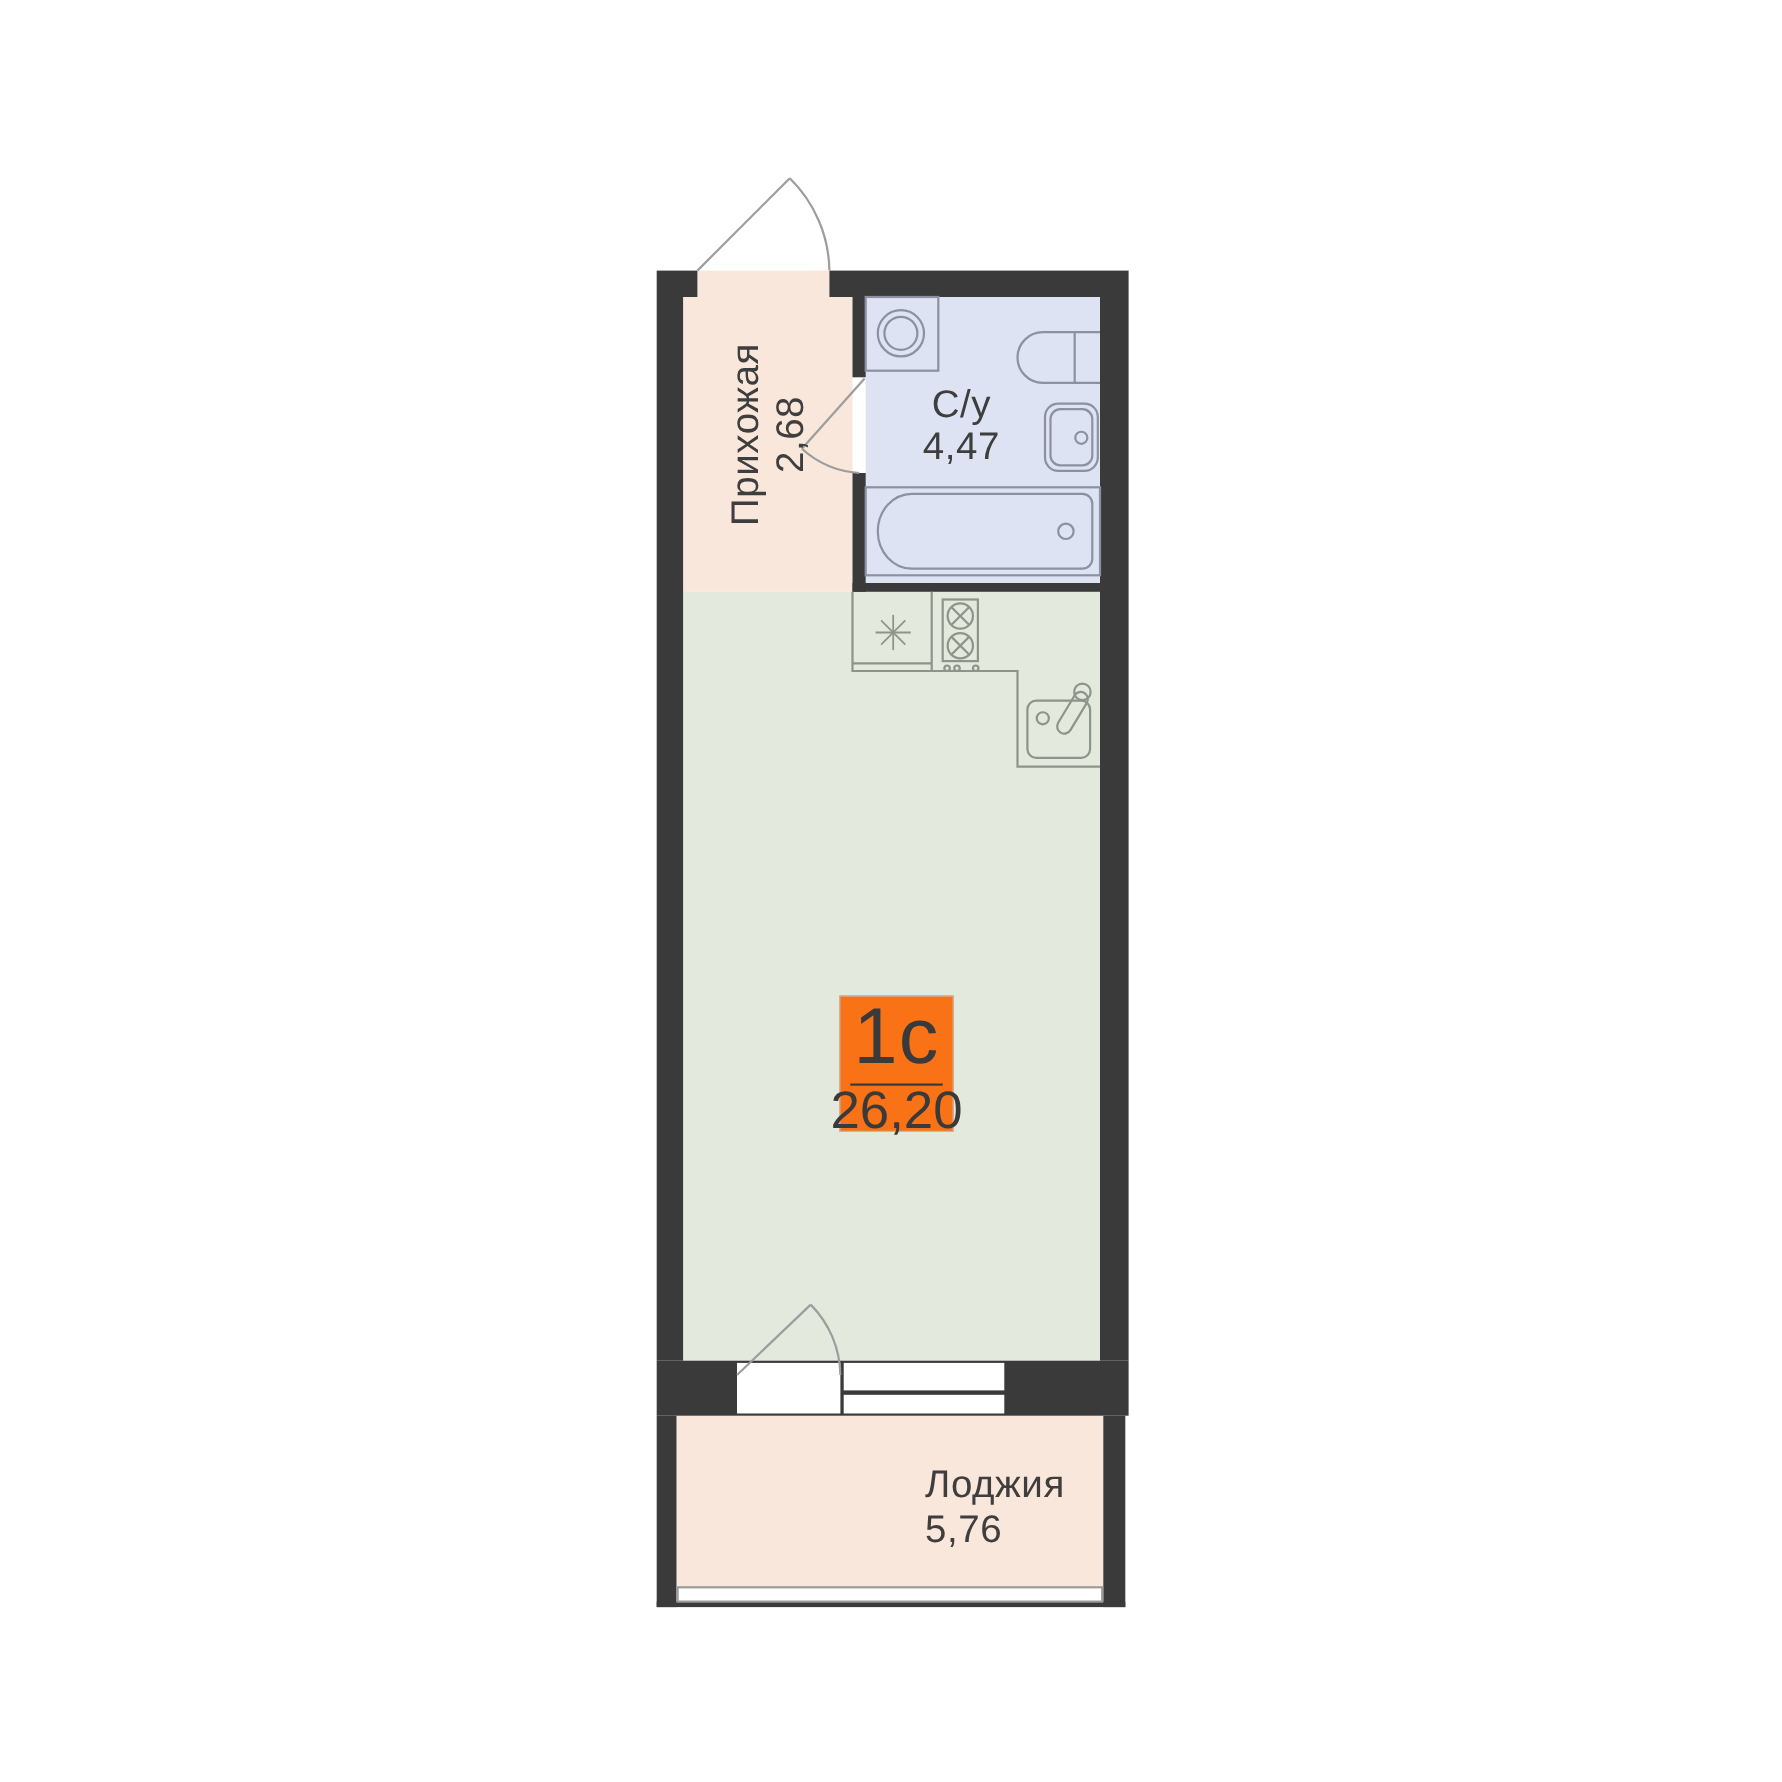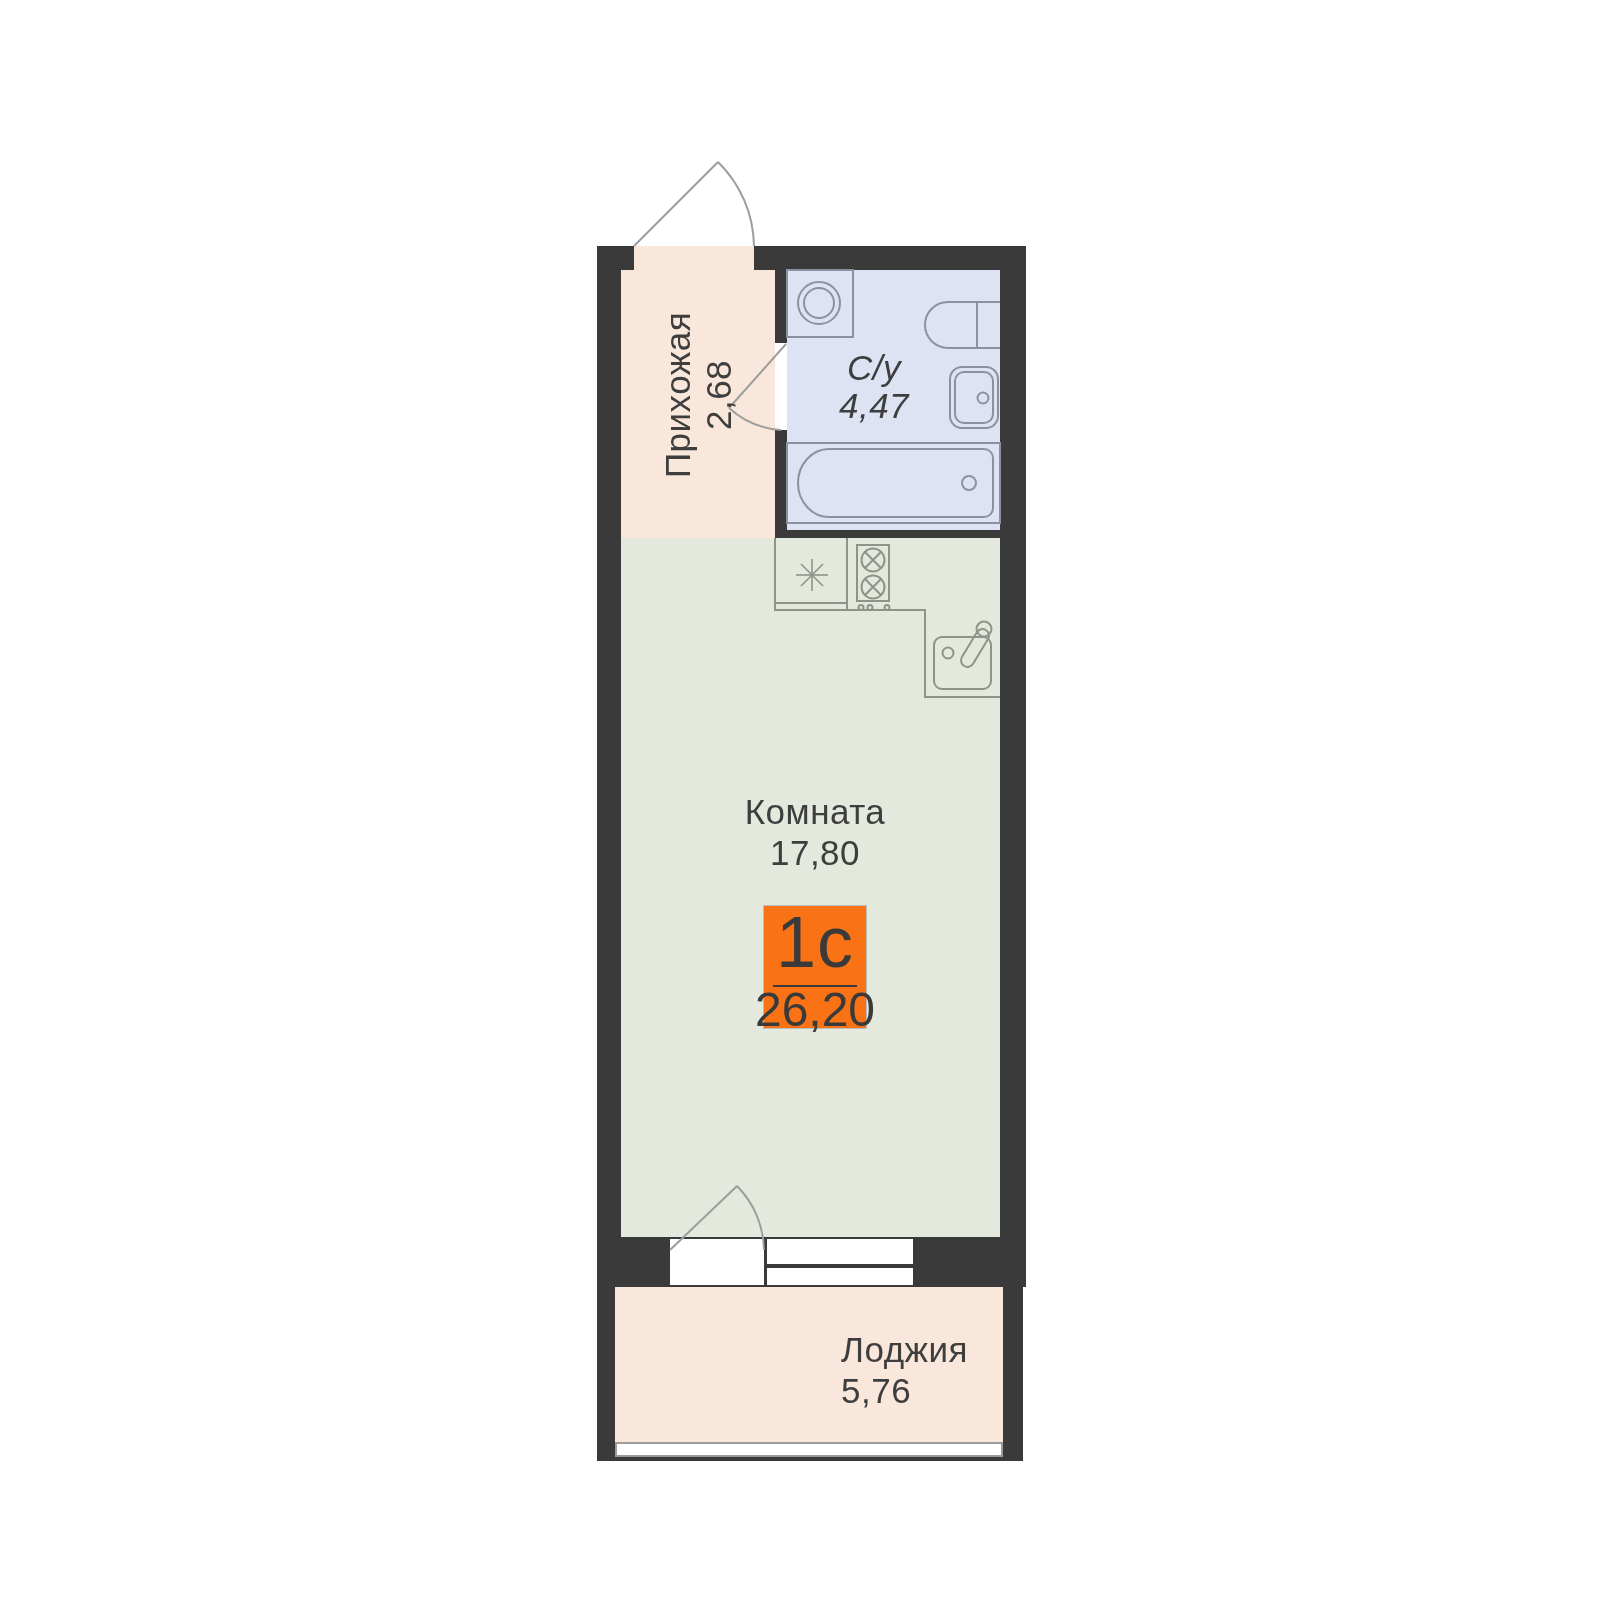--- a/index.html
+++ b/index.html
@@ -22,21 +22,20 @@
   }
   .label .area{display:block;}
   #hallway-label{
     left:698px;top:395px;
     transform:translate(-50%,-50%) rotate(-90deg);
   }
   #bathroom-label{
     left:874px;top:387px;
     transform:translate(-50%,-50%);
     line-height:38px;
-    font-style:italic;
   }
   #room-label{
     left:815px;top:832px;
     transform:translate(-50%,-50%);
   }
   #loggia-label{
     left:968px;top:1370px;
     transform:translate(-100%,-50%);
     text-align:left;
   }
@@ -162,24 +161,20 @@
   <div class="label" id="hallway-label">
     <span>Прихожая</span>
     <span class="area">2,68</span>
   </div>
 
   <div class="label" id="bathroom-label">
     <span>С/у</span>
     <span class="area">4,47</span>
   </div>
 
-  <div class="label" id="room-label">
-    <span>Комната</span>
-    <span class="area">17,80</span>
-  </div>
 
   <div class="label" id="loggia-label">
     <span>Лоджия</span>
     <span class="area">5,76</span>
   </div>
 
   <div id="type-badge">
     <div class="type">1с</div>
     <div class="divider"></div>
     <div class="total">26,20</div>

